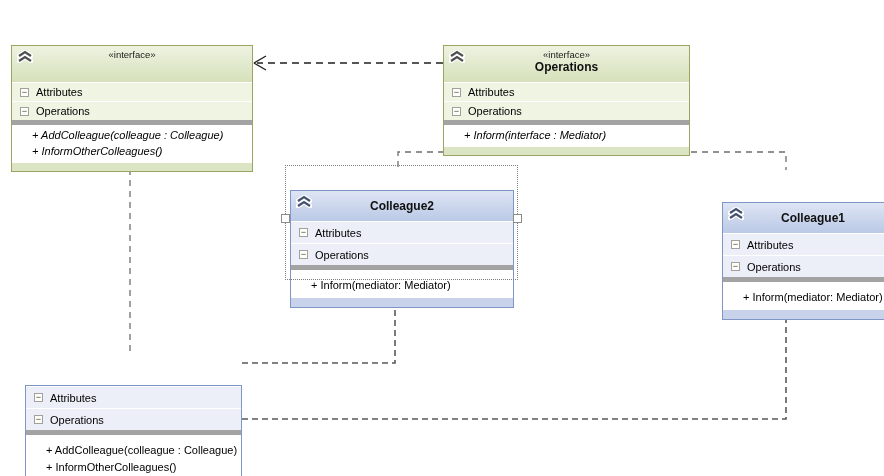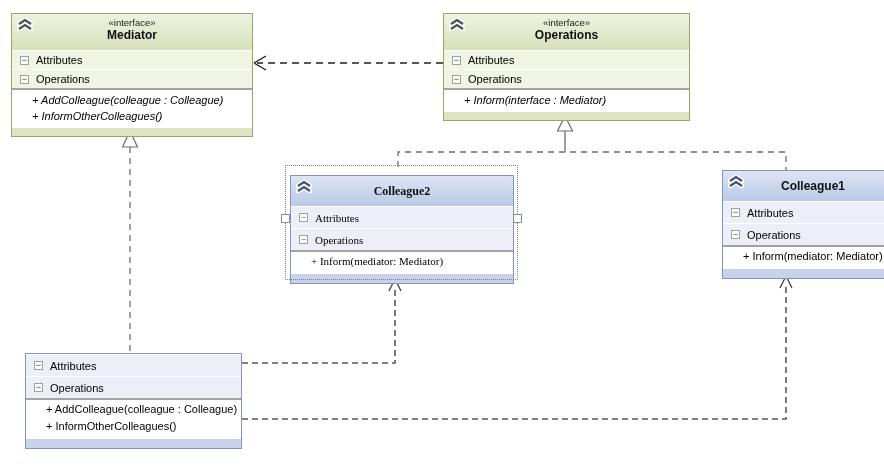--- a/index.html
+++ b/index.html
@@ -2,41 +2,41 @@
 <html><head>
 <meta charset="utf-8">
 <style>
   html,body{margin:0;padding:0;background:#fff;}
   #canvas{
     position:relative;width:884px;height:476px;background:#ffffff;
     font-family:"Liberation Sans",sans-serif;color:#000;overflow:hidden;
   }
   #connectors{position:absolute;left:0;top:0;width:884px;height:476px;}
 
-  .uml-class{position:absolute;border:1px solid;font-size:11px;}
+  .uml-class{position:absolute;border:1px solid;font-size:11px;margin-top:32px;}
   .uml-class.green{border-color:#9aa561;background:#fff;}
   .uml-class.blue{border-color:#7e95c5;background:#fff;}
 
   .hdr{position:relative;text-align:center;}
   .green .hdr{height:36px;background:linear-gradient(#eef3e1,#d5e1ba);}
   .blue  .hdr{height:30px;background:linear-gradient(#dee5f4,#bac9e6);}
   .stereo{font-size:9.5px;padding-top:3px;color:#1a1a1a;}
   .cname{font-weight:bold;font-size:12px;color:#101010;}
   .blue .cname{line-height:30px;}
   .chev{position:absolute;left:5px;top:4px;}
 
   .secrow{display:flex;align-items:center;gap:7px;padding-left:8px;border-top:1px solid #fff;}
   .green .secrow{height:18px;background:#f0f4e3;}
   .blue  .secrow{height:21px;background:#eceff8;}
   .minusbox{
     width:9px;height:9px;box-sizing:border-box;border:1px solid #a0a0a0;background:#fffef7;
     font-size:9px;line-height:6px;text-align:center;color:#404040;flex:0 0 auto;display:block;
   }
-  .methods{background:#fff;border-top:2px solid #a3a3a3;padding:2px 2px 3px 20px;line-height:16px;}
-  .blue .methods{line-height:17px;padding-top:1px;}
+  .methods{background:#fff;border-top:5px solid #a3a3a3;padding:2px 2px 3px 20px;line-height:16px;}
+  .blue .methods{line-height:17px;padding-top:7px;}
   .methods.it{font-style:italic;}
   .footer{border-top:1px solid #fff;}
   .green .footer{height:8px;background:#dbe5c3;}
   .blue  .footer{height:9px;background:#c8d2ea;}
 
   .selframe{position:absolute;border:1px dotted #7f7f7f;pointer-events:none;}
   .handle{
     position:absolute;width:9px;height:9px;background:#fff;border:1px solid #8c8c8c;
     box-sizing:border-box;pointer-events:auto;
   }
@@ -78,21 +78,20 @@
 
   <div class="uml-class green" style="left:11px;top:13px;width:240px;">
     <div class="hdr">
       <span class="chev">
         <svg width="16" height="13">
             <path d="M2,6 L8,2 L14,6 M2,11 L8,7 L14,11" stroke="#ffffff" stroke-width="4.6" fill="none" stroke-linecap="round"></path>
             <path d="M2,6 L8,2 L14,6 M2,11 L8,7 L14,11" stroke="#4f4f4f" stroke-width="2.2" fill="none"></path>
           </svg>
       </span>
       <div class="stereo">«interface»</div>
-      <div class="cname">Mediator</div>
     </div>
     <div class="secrow">
       <span class="minusbox">−</span>
       <span>Attributes</span>
     </div>
     <div class="secrow">
       <span class="minusbox">−</span>
       <span>Operations</span>
     </div>
     <div class="methods it">
@@ -120,21 +119,21 @@
     <div class="secrow">
       <span class="minusbox">−</span>
       <span>Operations</span>
     </div>
     <div class="methods it">
       <div class="nowrap">+ Inform(interface : Mediator)</div>
     </div>
     <div class="footer"></div>
   </div>
 
-  <div class="uml-class blue" style="left:290px;top:175px;width:222px;font-family:Liberation Serif, serif;">
+  <div class="uml-class blue" style="left:290px;top:158px;width:222px;">
     <div class="hdr">
       <span class="chev">
         <svg width="16" height="13">
             <path d="M2,6 L8,2 L14,6 M2,11 L8,7 L14,11" stroke="#ffffff" stroke-width="4.6" fill="none" stroke-linecap="round"></path>
             <path d="M2,6 L8,2 L14,6 M2,11 L8,7 L14,11" stroke="#445070" stroke-width="2.2" fill="none"></path>
           </svg>
       </span>
       <div class="cname">Colleague2</div>
     </div>
     <div class="secrow">

